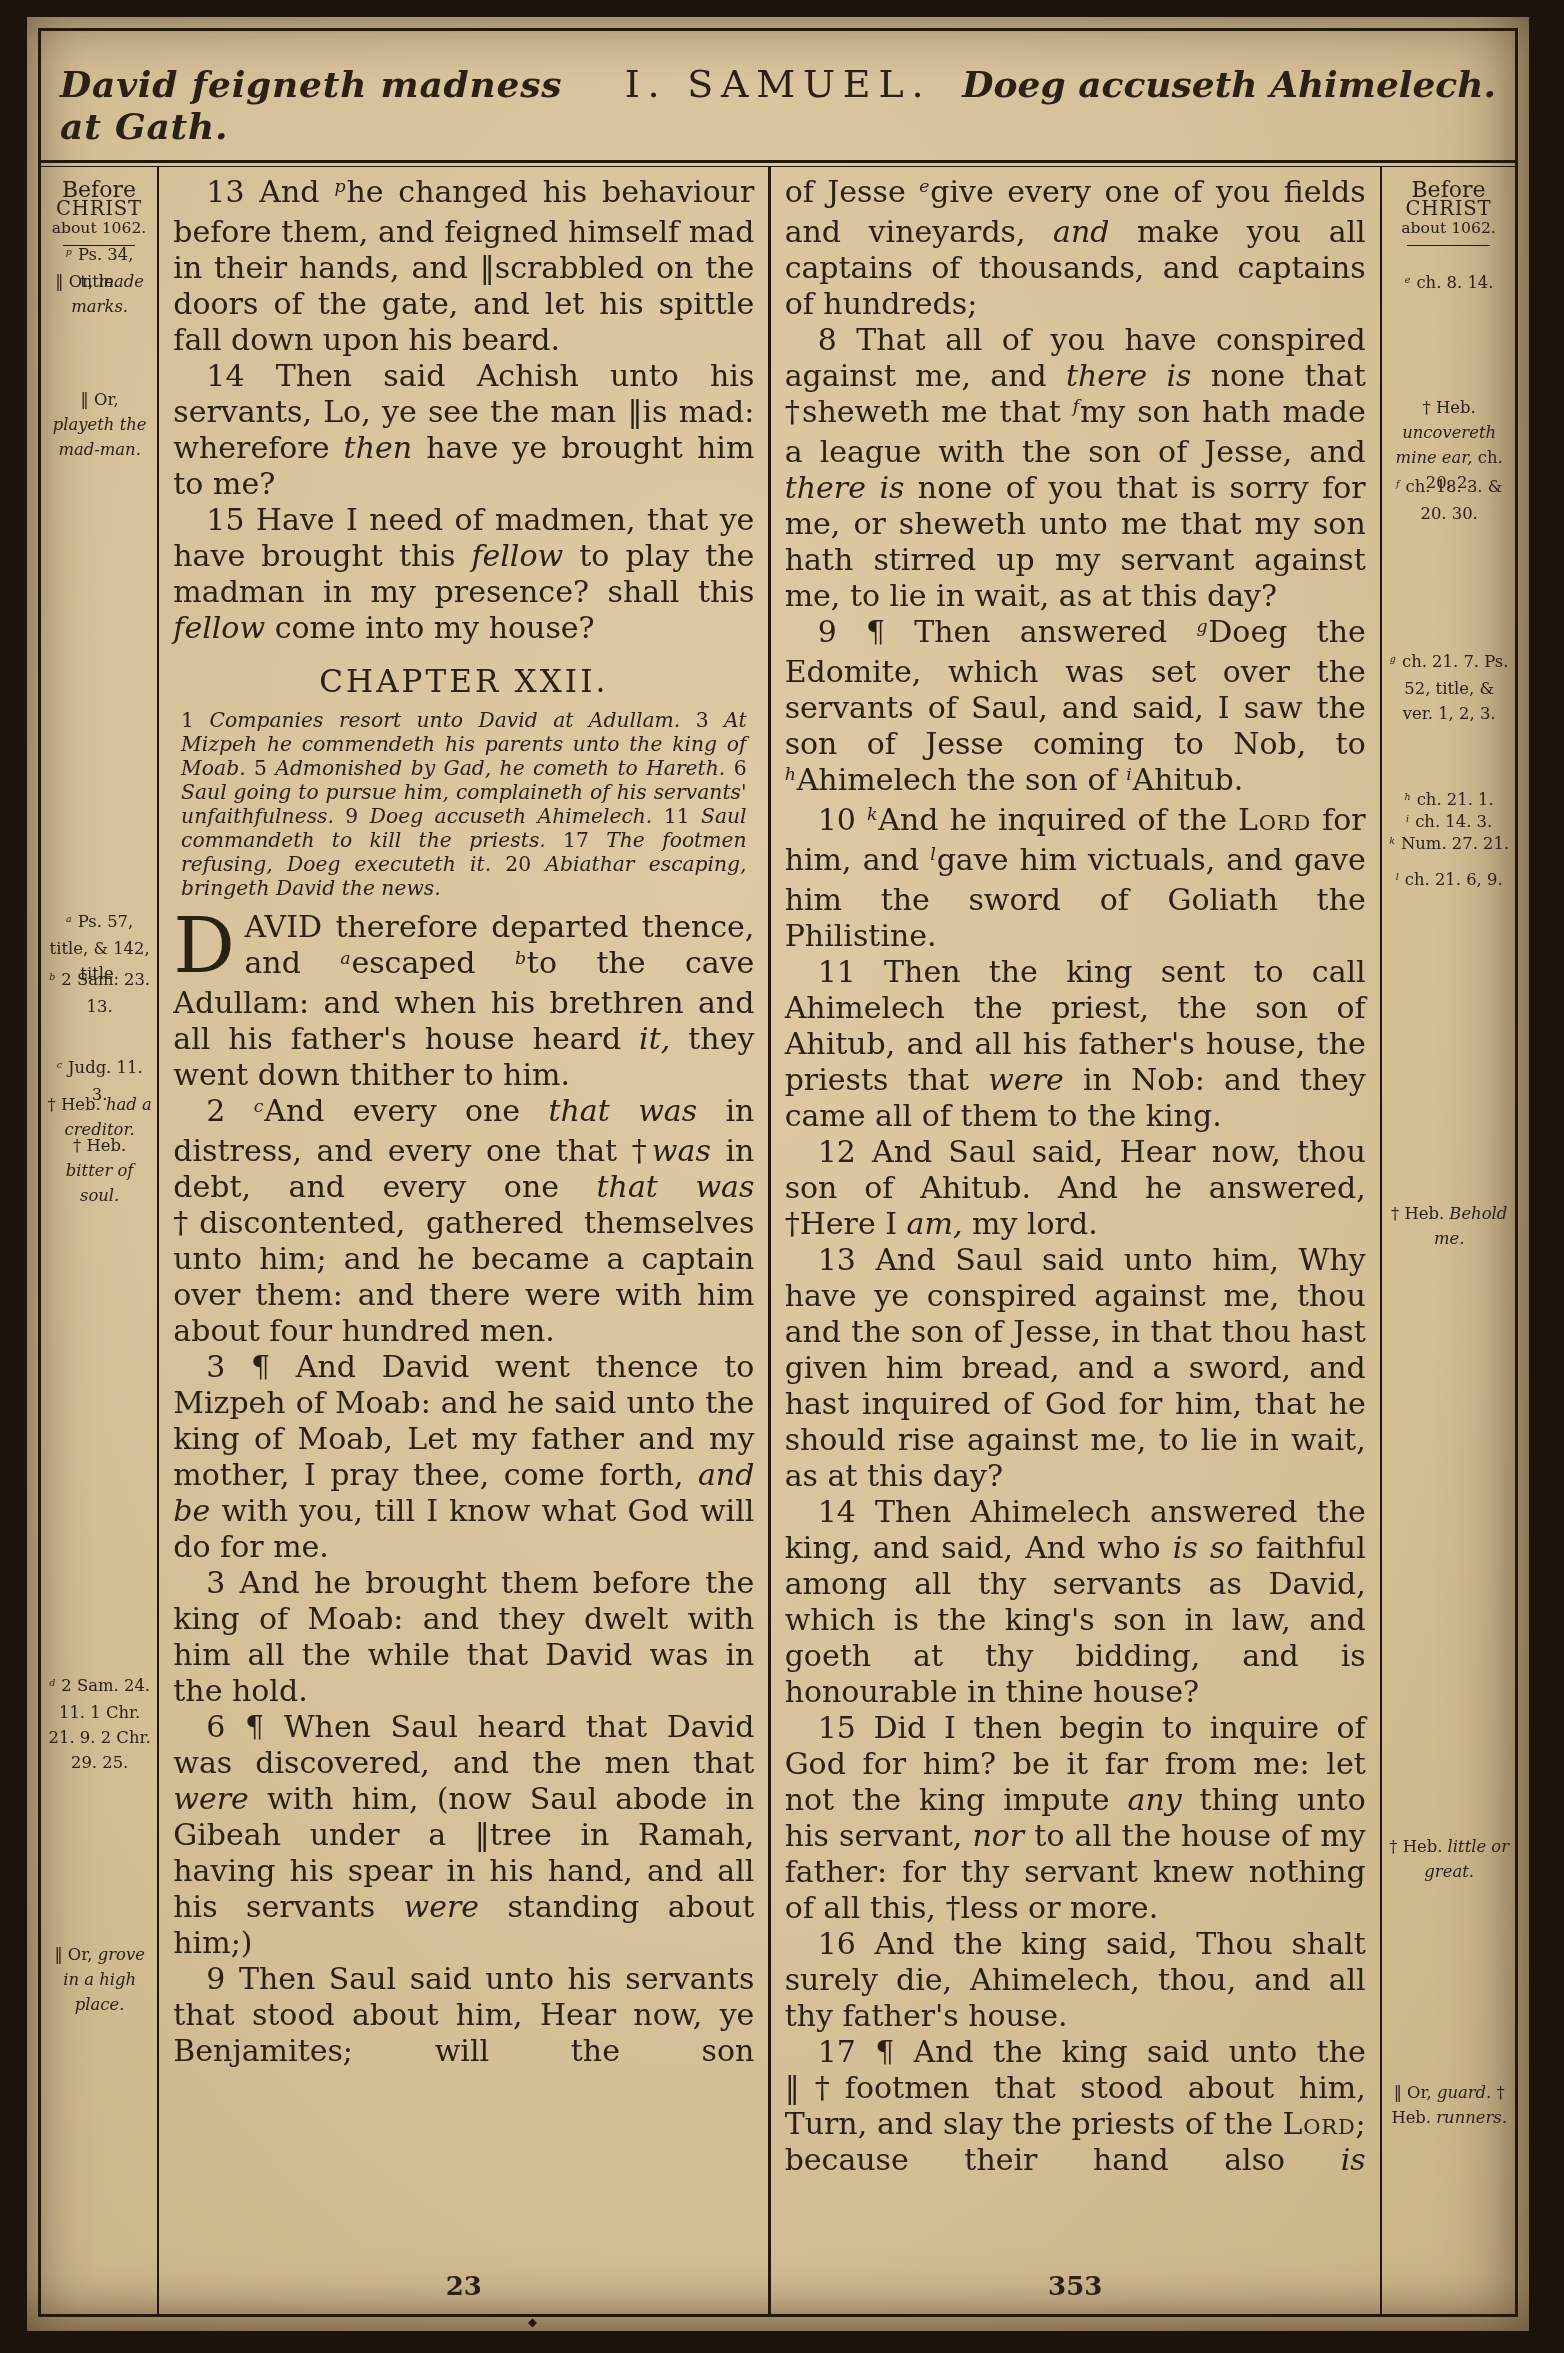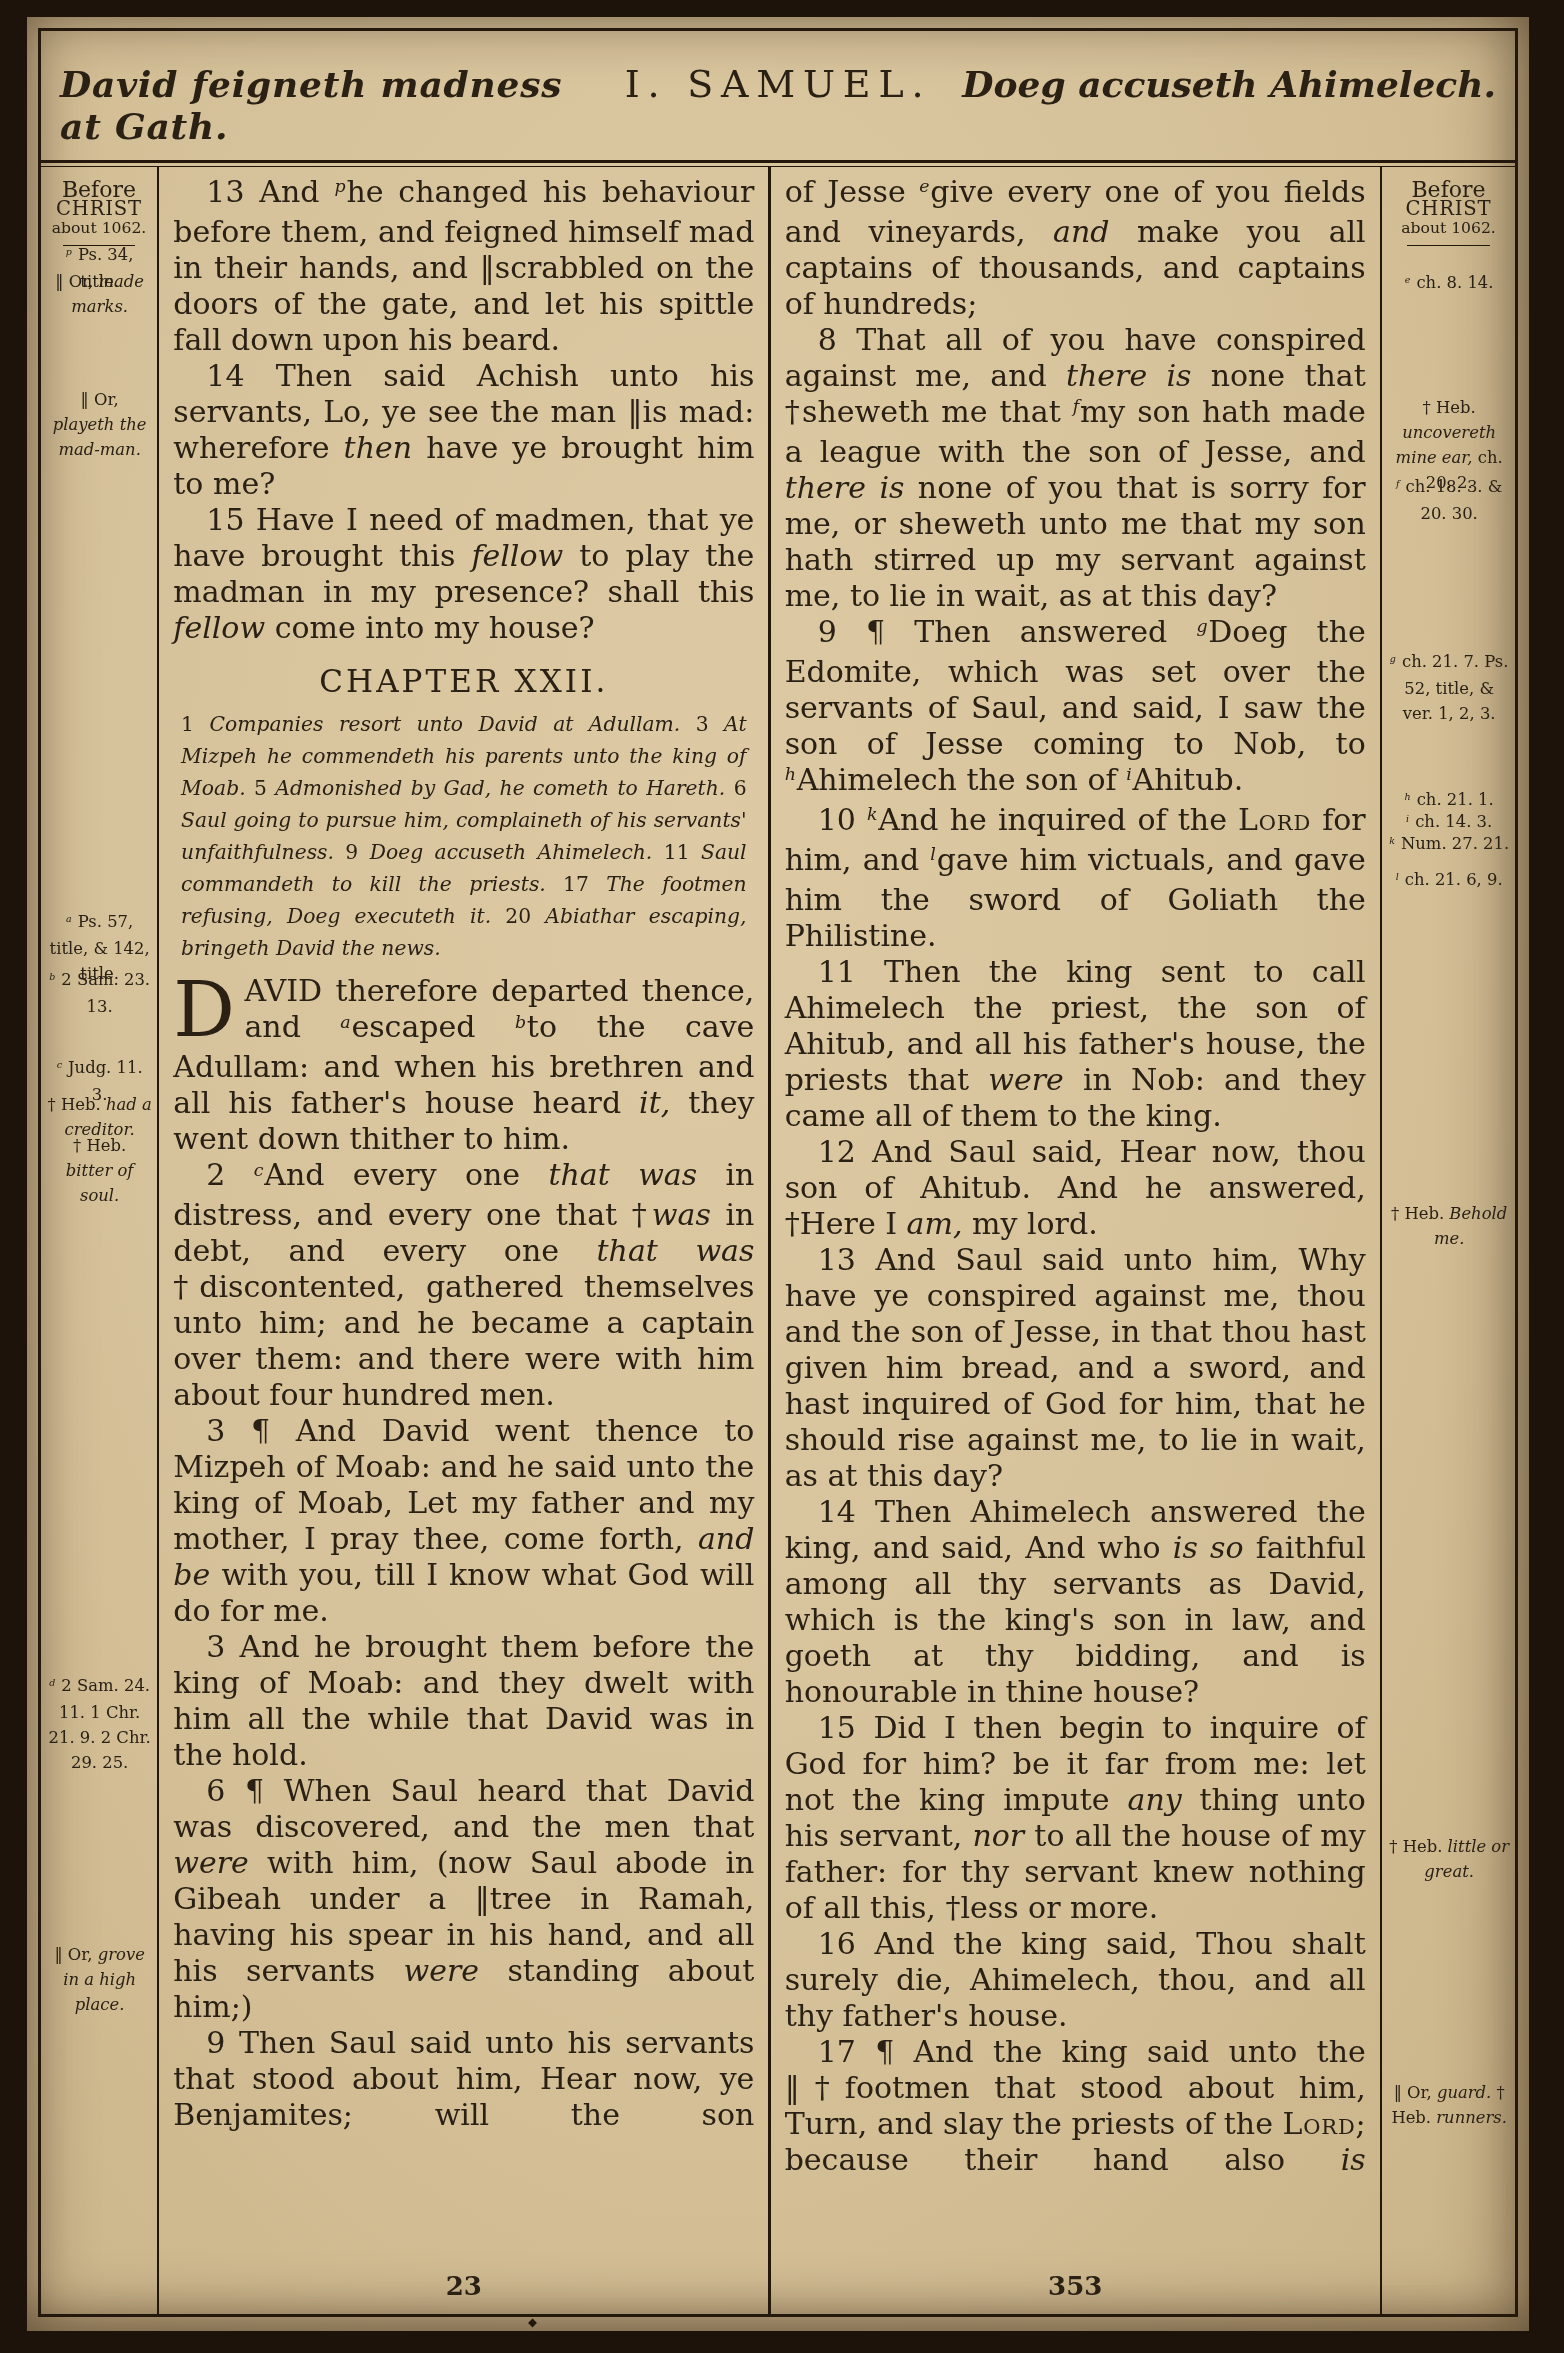--- a/index.html
+++ b/index.html
@@ -105,21 +105,21 @@
     text-align: center;
     font-weight: normal;
     font-size: 31px;
     letter-spacing: 3.1px;
     text-indent: 0;
   }
   .summary {
     margin: 0 0 9.4px 0;
     padding: 0 7.8px;
     font-size: 20.3px;
-    line-height: 32px;
+    line-height: 24px;
     font-style: italic;
     text-align: justify;
   }
   .summary .rm { font-style: normal; }
   .dcap {
     float: left;
     font-size: 77px;
     line-height: 63px;
     padding: 4.7px 9.4px 0 0;
   }

